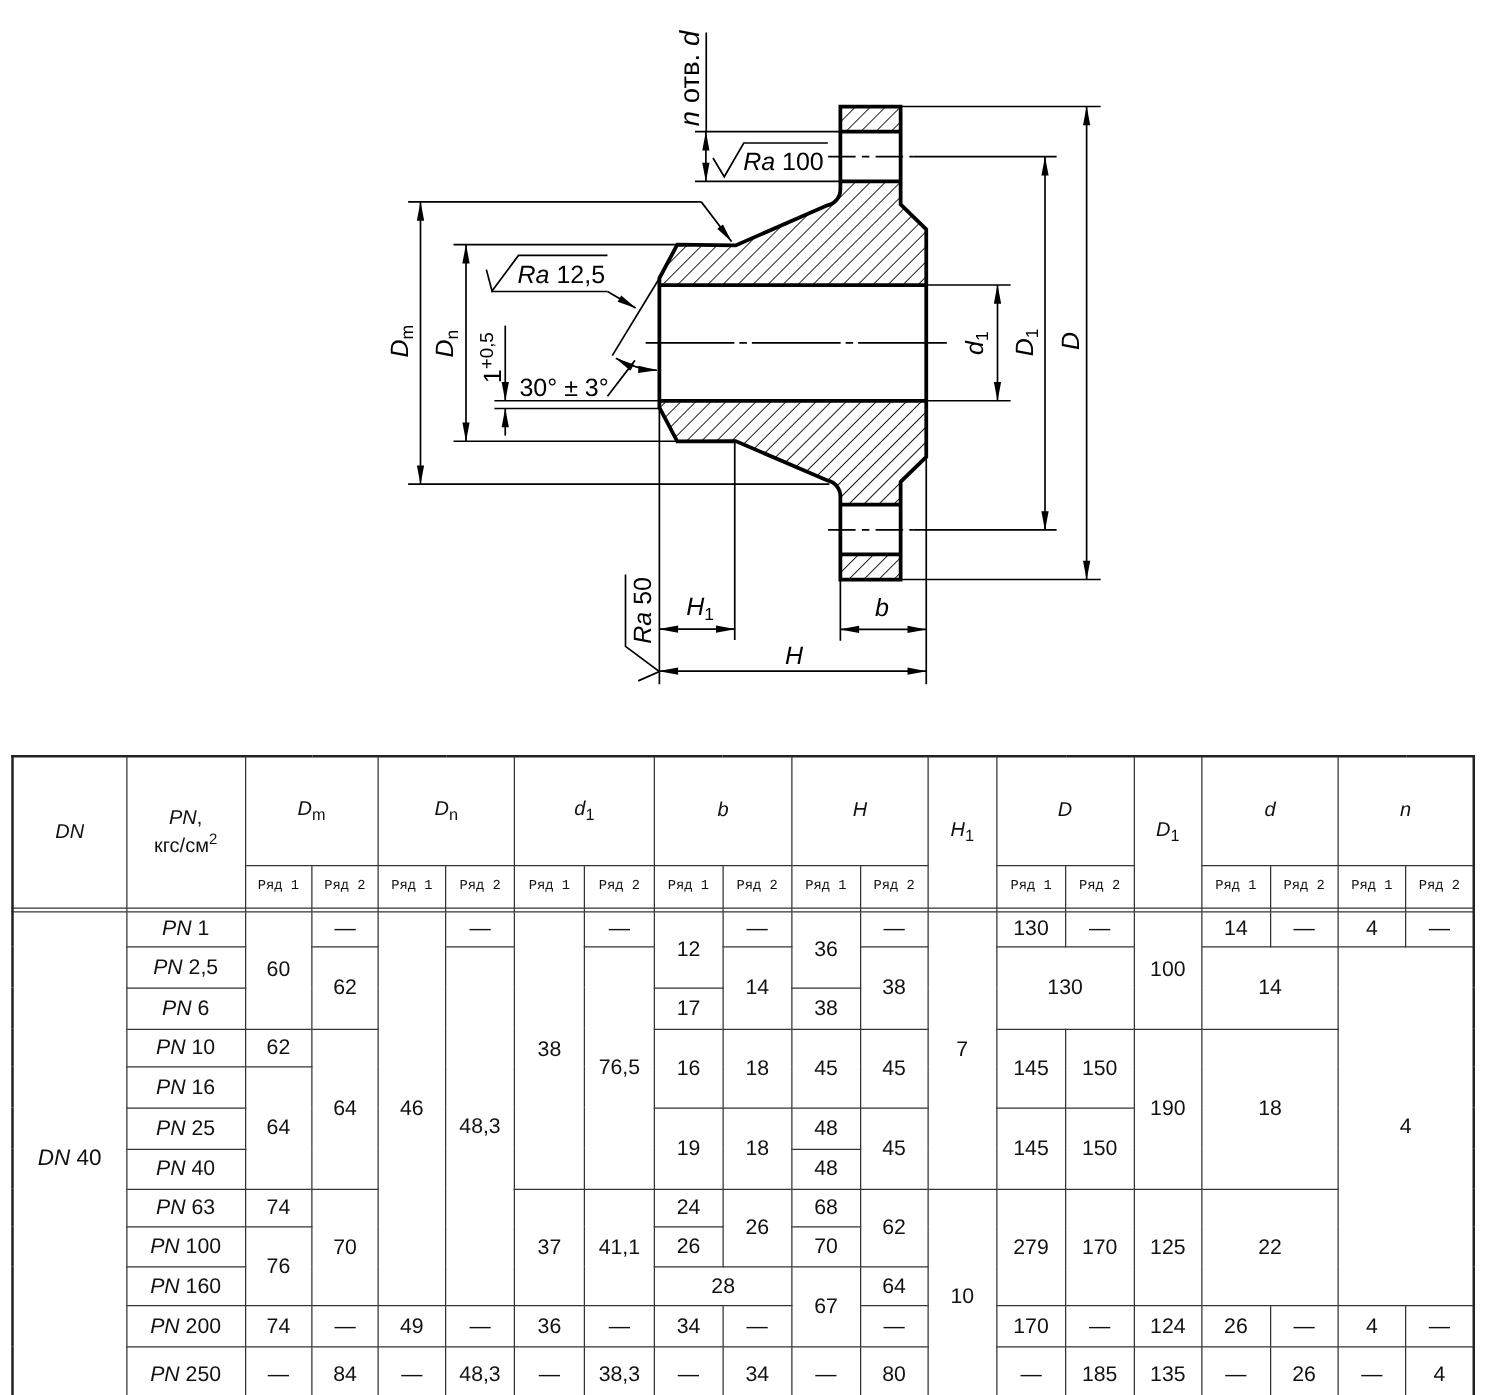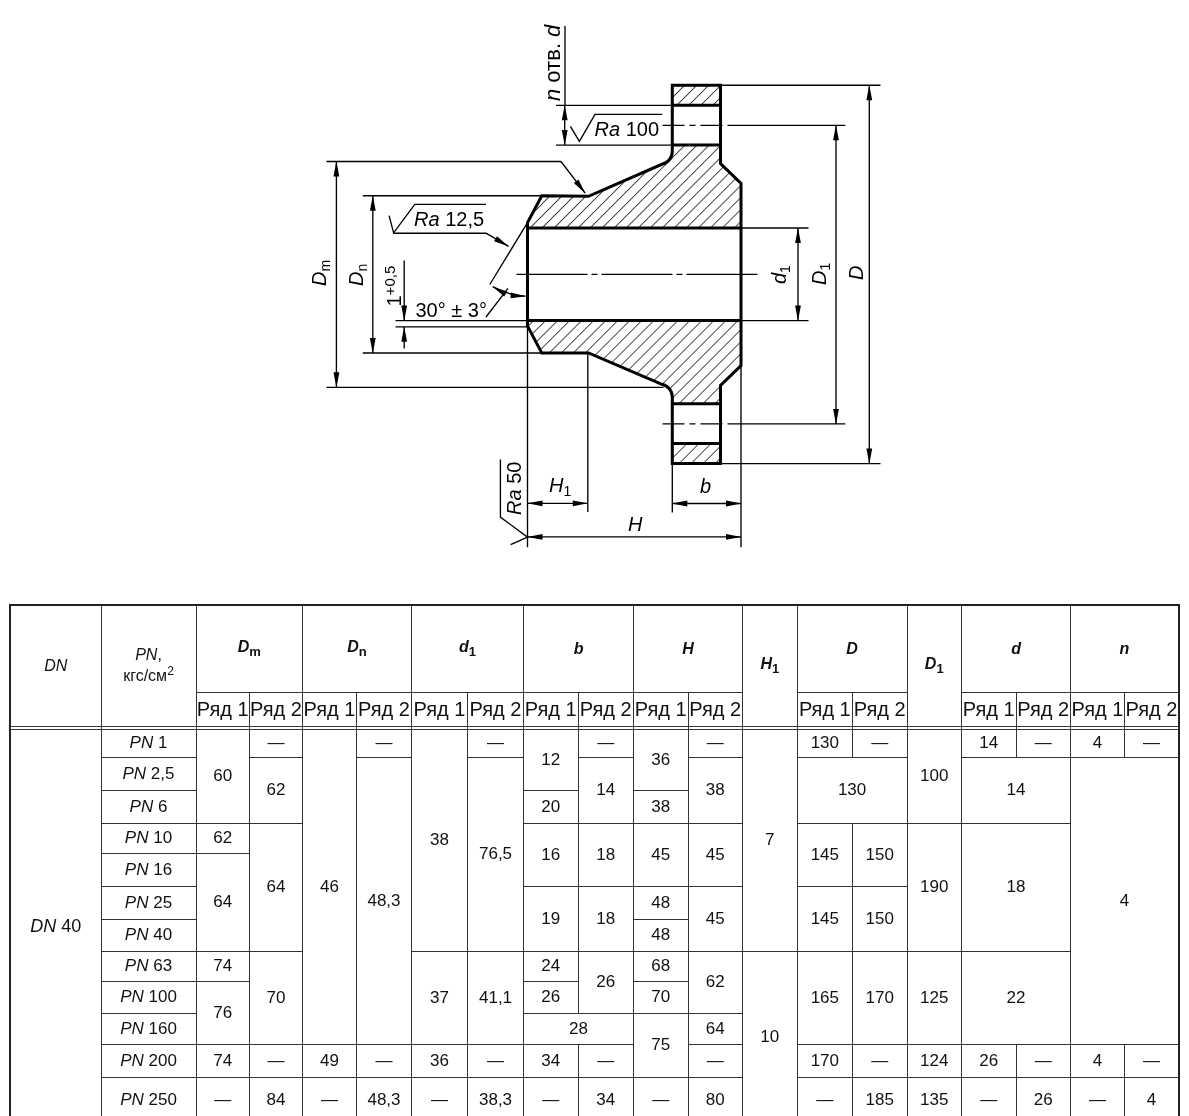--- a/index.html
+++ b/index.html
@@ -2,25 +2,25 @@
 <html><head>
 <meta charset="utf-8">
 <style>
 html,body{margin:0;padding:0;background:#fff;}
 *{-webkit-font-smoothing:antialiased;}
 #page{position:relative;width:1189px;height:1116px;background:#fff;overflow:hidden;font-family:"Liberation Sans",sans-serif;color:#000;}
 #draw{position:absolute;left:0;top:0;}
 table{border-collapse:collapse;table-layout:fixed;position:absolute;left:9px;top:604px;width:1171px;border:2px solid #222;}
 td{border:1px solid #333;text-align:center;vertical-align:middle;padding:0;font-size:17px;color:#111;overflow:hidden;}
 .hd td{font-size:16px;}
-.rr td{font-size:20px;}
+.rr td{font-size:11px;font-family:Liberation Mono, monospace;}
 .sp td{height:2px;padding:0;font-size:1px;line-height:1px;}
 sub{font-size:13px;}
 sup{font-size:12px;}
-.gh{font-size:18px;font-weight:bold;}
+.gh{font-size:18px;}
 </style>
 </head>
 <body>
 <div id="page">
 
 <svg id="draw" width="1189" height="580" viewBox="0 0 1189 580">
 <defs>
 <marker id="ar" viewBox="0 0 16 8" refX="15.4" refY="4" markerWidth="16" markerHeight="8" markerUnits="userSpaceOnUse" orient="auto-start-reverse">
           <path d="M15.8,4 L0.4,1.1 L0.4,6.9 z" fill="#000"></path>
         </marker>
@@ -250,21 +250,21 @@
 <td rowspan="9">48,3</td>
 <td rowspan="6">76,5</td>
 <td rowspan="2">14</td>
 <td rowspan="2">38</td>
 <td colspan="2" rowspan="2">130</td>
 <td colspan="2" rowspan="2">14</td>
 <td colspan="2" rowspan="9">4</td>
 </tr>
 <tr style="height:33px">
 <td><i>PN</i> 6</td>
-<td>20</td>
+<td>17</td>
 <td>38</td>
 </tr>
 <tr style="height:30px">
 <td><i>PN</i> 10</td>
 <td>62</td>
 <td rowspan="4">64</td>
 <td rowspan="2">16</td>
 <td rowspan="2">18</td>
 <td rowspan="2">45</td>
 <td rowspan="2">45</td>
@@ -294,35 +294,35 @@
 <td><i>PN</i> 63</td>
 <td>74</td>
 <td rowspan="3">70</td>
 <td rowspan="3">37</td>
 <td rowspan="3">41,1</td>
 <td>24</td>
 <td rowspan="2">26</td>
 <td>68</td>
 <td rowspan="2">62</td>
 <td rowspan="5">10</td>
-<td rowspan="3">165</td>
+<td rowspan="3">279</td>
 <td rowspan="3">170</td>
 <td rowspan="3">125</td>
 <td colspan="2" rowspan="3">22</td>
 </tr>
 <tr style="height:32px">
 <td><i>PN</i> 100</td>
 <td rowspan="2">76</td>
 <td>26</td>
 <td>70</td>
 </tr>
 <tr style="height:31px">
 <td><i>PN</i> 160</td>
 <td colspan="2">28</td>
-<td rowspan="2">75</td>
+<td rowspan="2">67</td>
 <td>64</td>
 </tr>
 <tr style="height:33px">
 <td><i>PN</i> 200</td>
 <td>74</td>
           <td>—</td>
 <td>49</td>
           <td>—</td>
 <td>36</td>
           <td>—</td>

